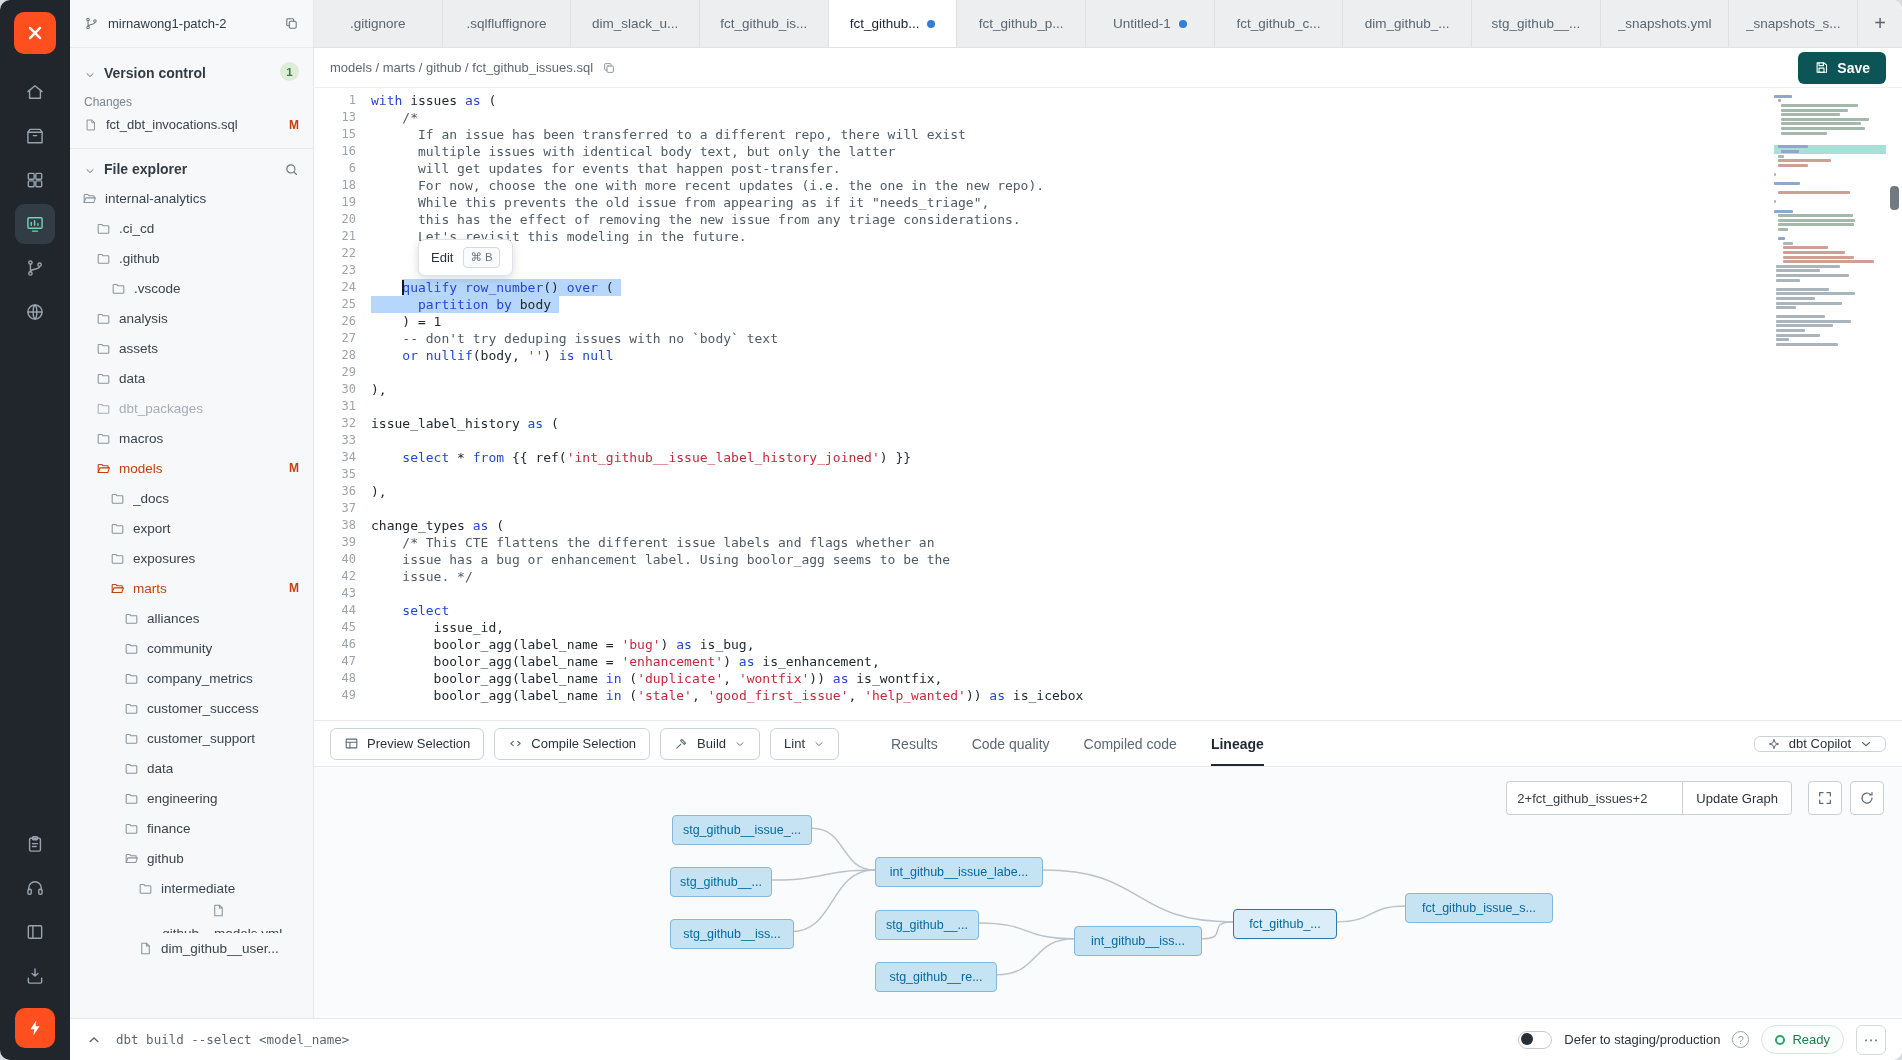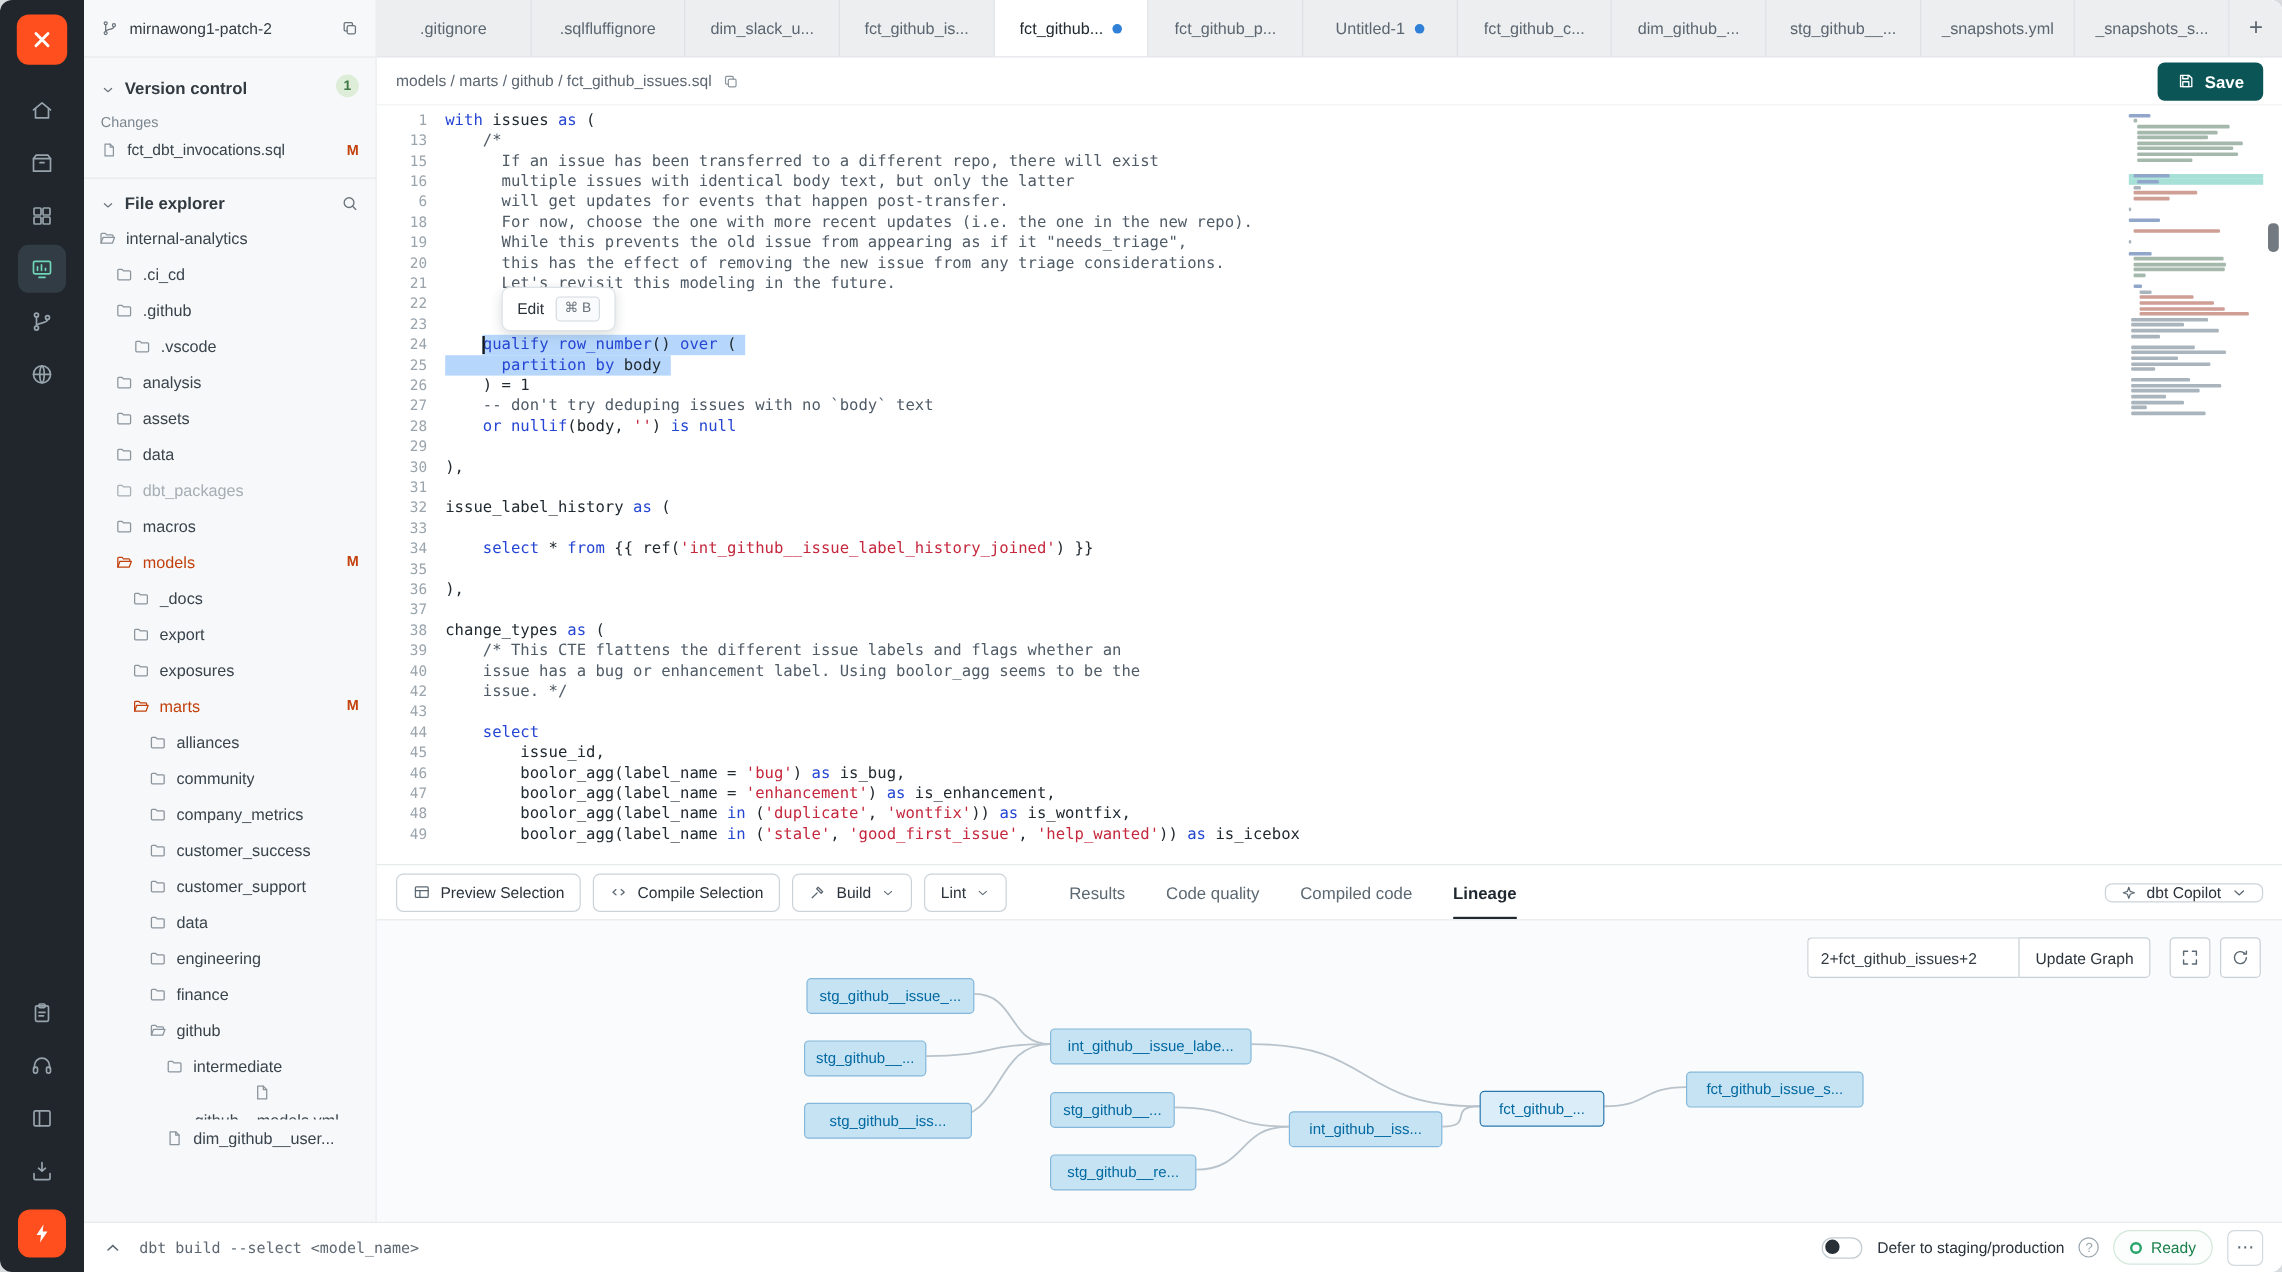--- a/index.html
+++ b/index.html
@@ -759,21 +759,21 @@
               <path d="M476 165.5 C 522.75 165.5, 514.25 103.5, 561 103.5" fill="none" stroke="#b9c3cb" stroke-width="1.5"></path>
               <path d="M729 103.5 C 833.5 103.5, 814.5 155.5, 919 155.5" fill="none" stroke="#b9c3cb" stroke-width="1.5"></path>
               <path d="M665 156.5 C 717.25 156.5, 707.75 172.5, 760 172.5" fill="none" stroke="#b9c3cb" stroke-width="1.5"></path>
               <path d="M683 208.5 C 725.35 208.5, 717.65 172.5, 760 172.5" fill="none" stroke="#b9c3cb" stroke-width="1.5"></path>
               <path d="M888 172.5 C 916 172.5, 891 155.5, 919 155.5" fill="none" stroke="#b9c3cb" stroke-width="1.5"></path>
               <path d="M1023 155.5 C 1060.4 155.5, 1053.6 139.5, 1091 139.5" fill="none" stroke="#b9c3cb" stroke-width="1.5"></path>
             </svg>
           <div>
               <div class="lnode" style="left: 358px; top: 48px; width: 140px;">stg_github__issue_...</div>
               <div class="lnode" style="left: 356px; top: 100px; width: 102px;">stg_github__...</div>
-              <div class="lnode" style="left: 356px; top: 152px; width: 140px;">stg_github__iss...</div>
+              <div class="lnode" style="left: 356px; top: 152px; width: 124px;">stg_github__iss...</div>
               <div class="lnode" style="left: 561px; top: 90px; width: 168px;">int_github__issue_labe...</div>
               <div class="lnode" style="left: 561px; top: 143px; width: 104px;">stg_github__...</div>
               <div class="lnode" style="left: 760px; top: 159px; width: 128px;">int_github__iss...</div>
               <div class="lnode" style="left: 561px; top: 195px; width: 122px;">stg_github__re...</div>
               <div class="lnode selected" style="left: 919px; top: 142px; width: 104px;">fct_github_...</div>
               <div class="lnode" style="left: 1091px; top: 126px; width: 148px;">fct_github_issue_s...</div>
             </div>
           <div class="lineage-controls">
             <input class="selector" value="2+fct_github_issues+2" style="">
             <button class="update-btn">Update Graph</button>

